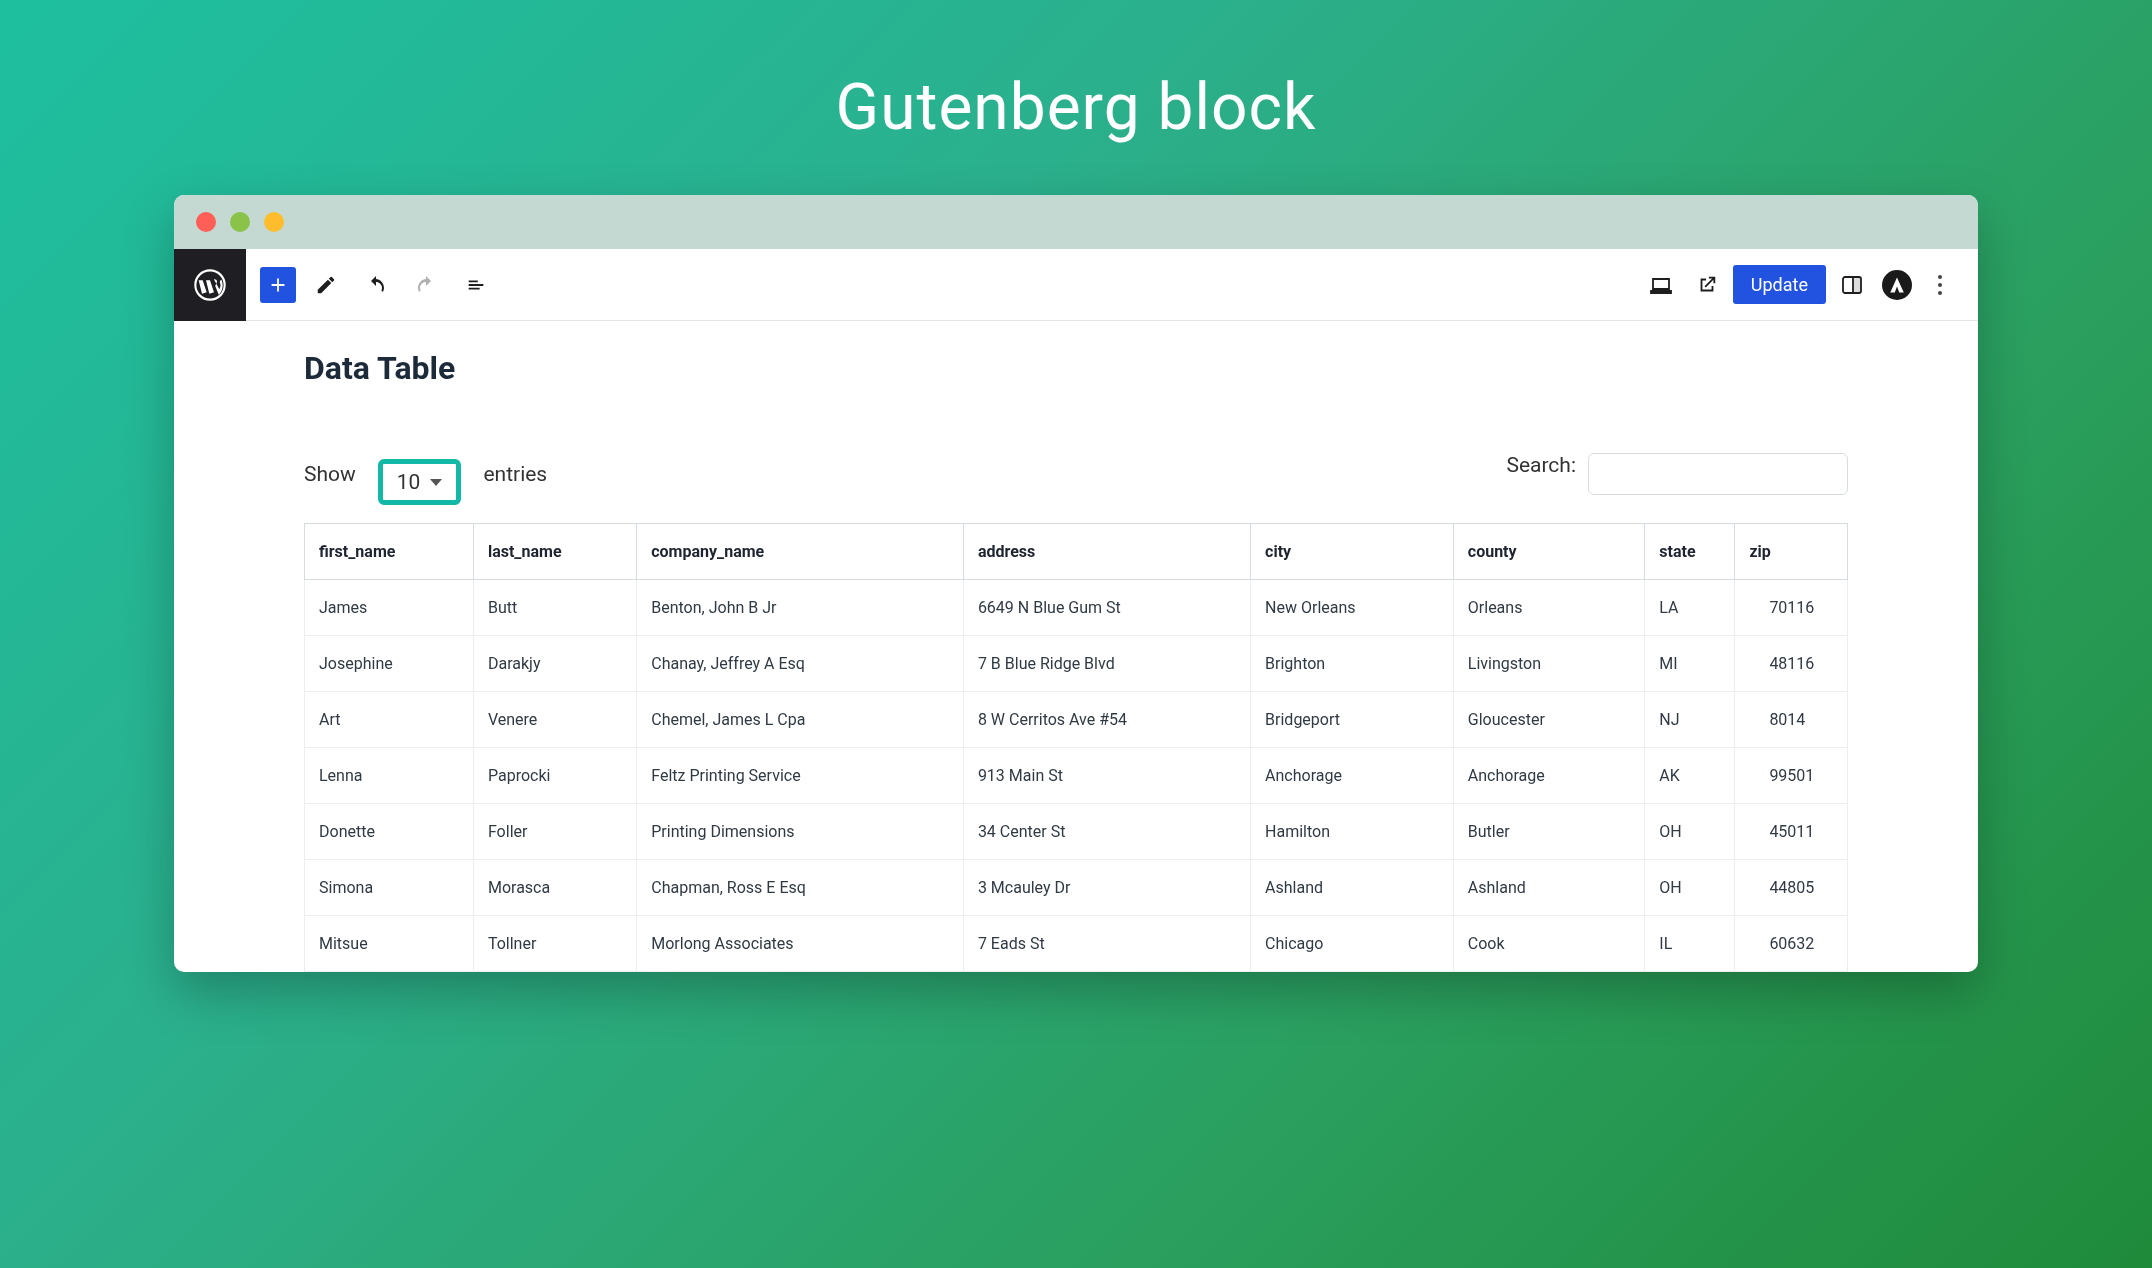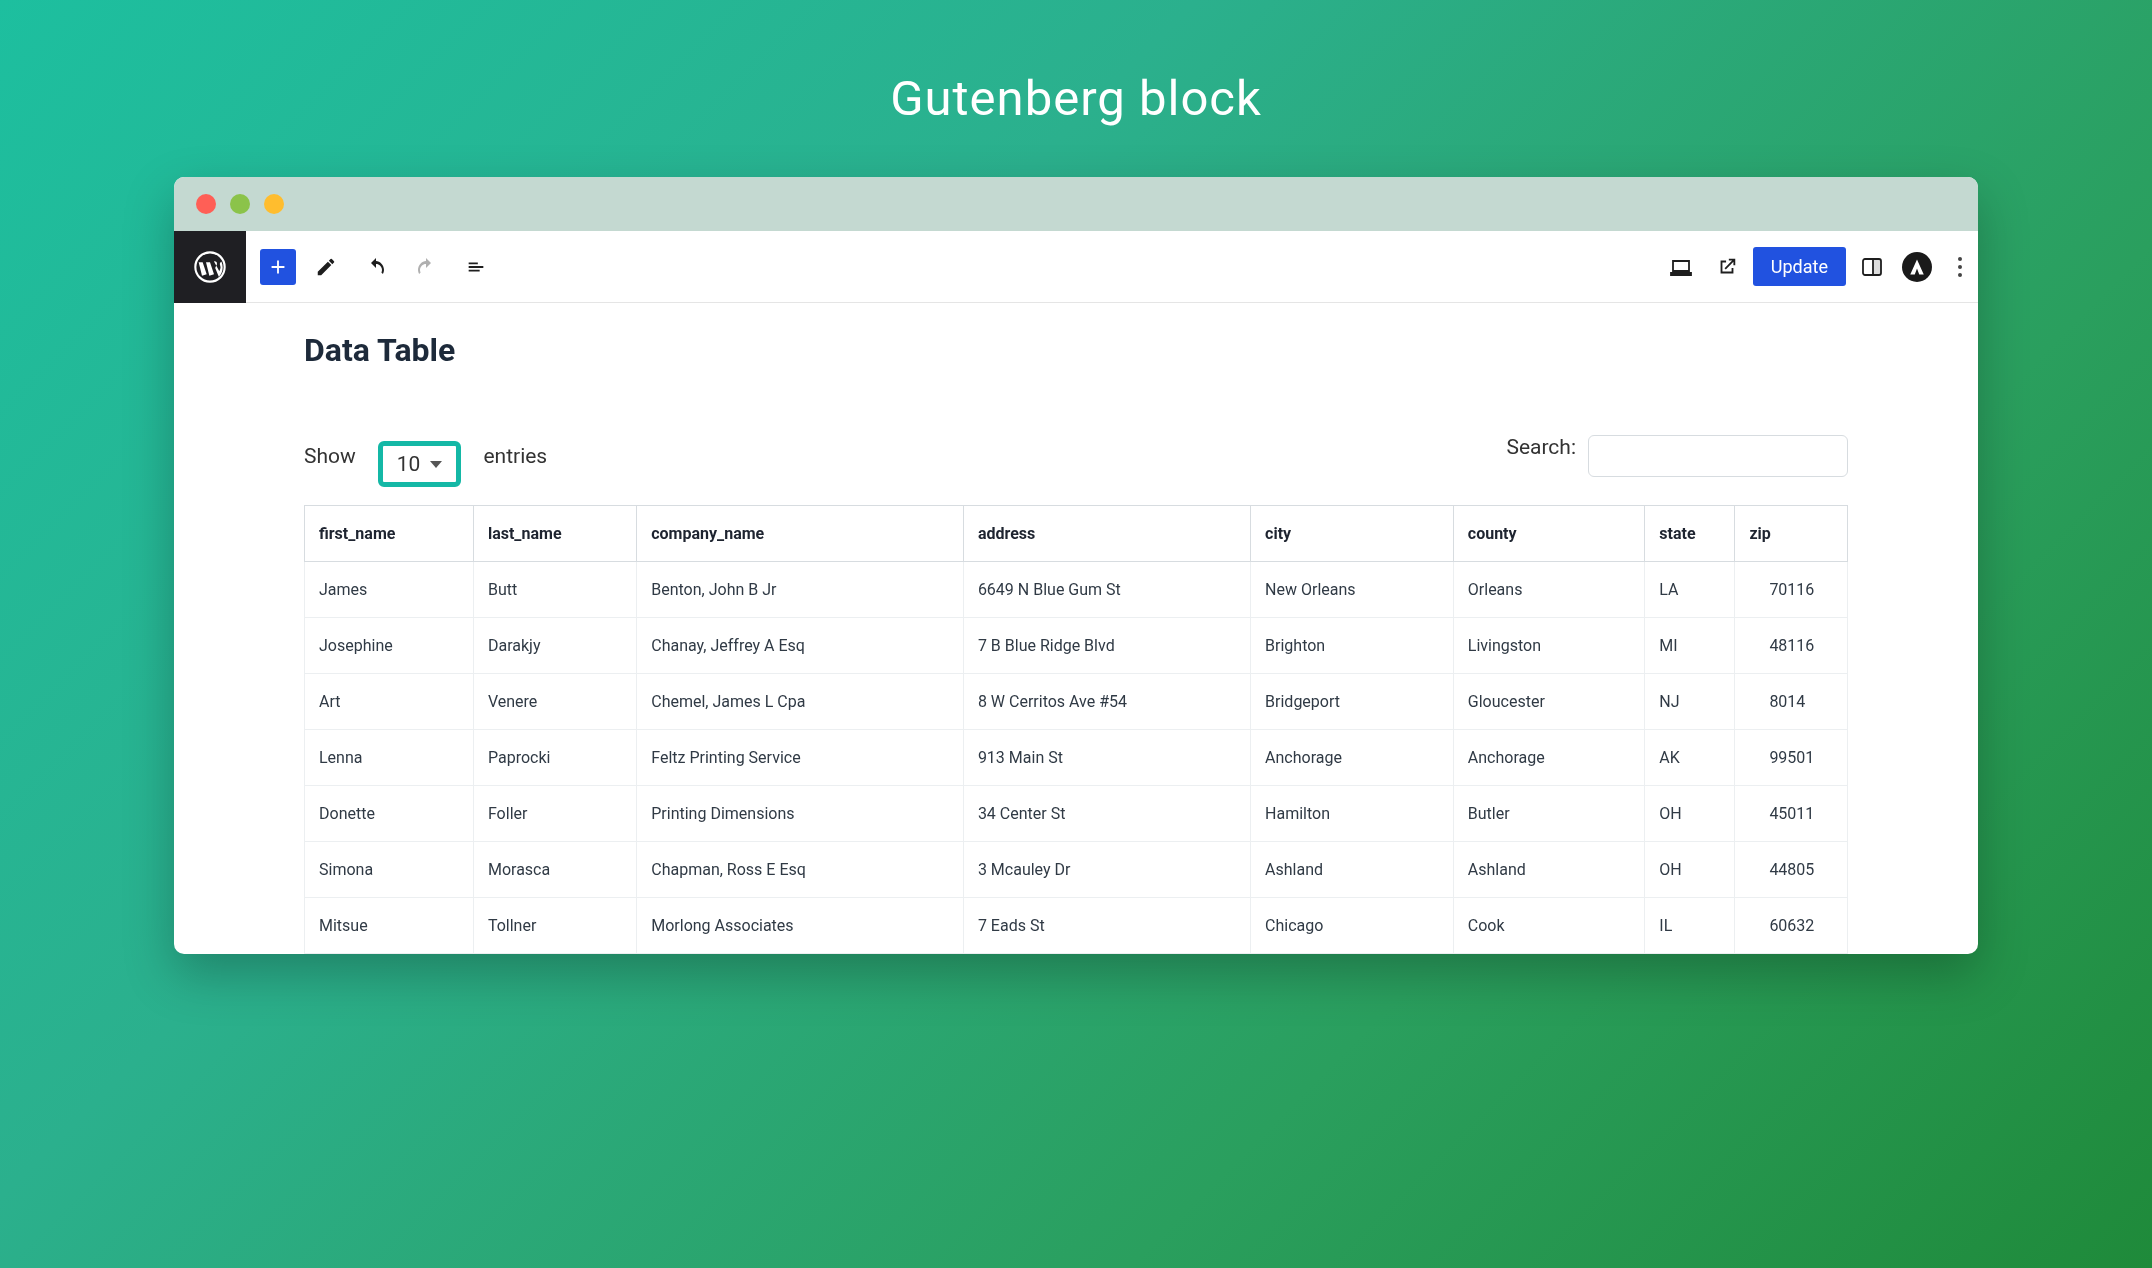--- a/index.html
+++ b/index.html
@@ -7,21 +7,21 @@
   body {
     font-family: -apple-system, BlinkMacSystemFont, "Segoe UI", Roboto, "Helvetica Neue", Arial, sans-serif;
     background: linear-gradient(135deg, #1dbf9f 0%, #2bb08d 35%, #2a9f5e 70%, #1f8a3a 100%);
     width: 2152px;
     height: 1268px;
     overflow: hidden;
   }
   .hero-title {
     text-align: center;
     color: #ffffff;
-    font-size: 49px;
+    font-size: 64px;
     font-weight: 400;
     letter-spacing: 1px;
     padding-top: 70px;
     padding-bottom: 50px;
   }
   .window {
     width: 1804px;
     margin: 0 auto;
     background: #fff;
     border-radius: 10px;
@@ -83,21 +83,21 @@
     justify-content: center;
     color: #1e1e1e;
     cursor: pointer;
   }
   .icon-btn.disabled { color: #b0b0b0; cursor: default; }
   .spacer { flex: 1; }
   .toolbar-right {
     display: flex;
     align-items: center;
     gap: 6px;
-    padding-right: 0;
+    padding-right: 20px;
   }
   .btn-update {
     background: #2152e0;
     color: #fff;
     border-radius: 3px;
     padding: 9px 18px;
     font-size: 18px;
     font-weight: 400;
     cursor: pointer;
   }

